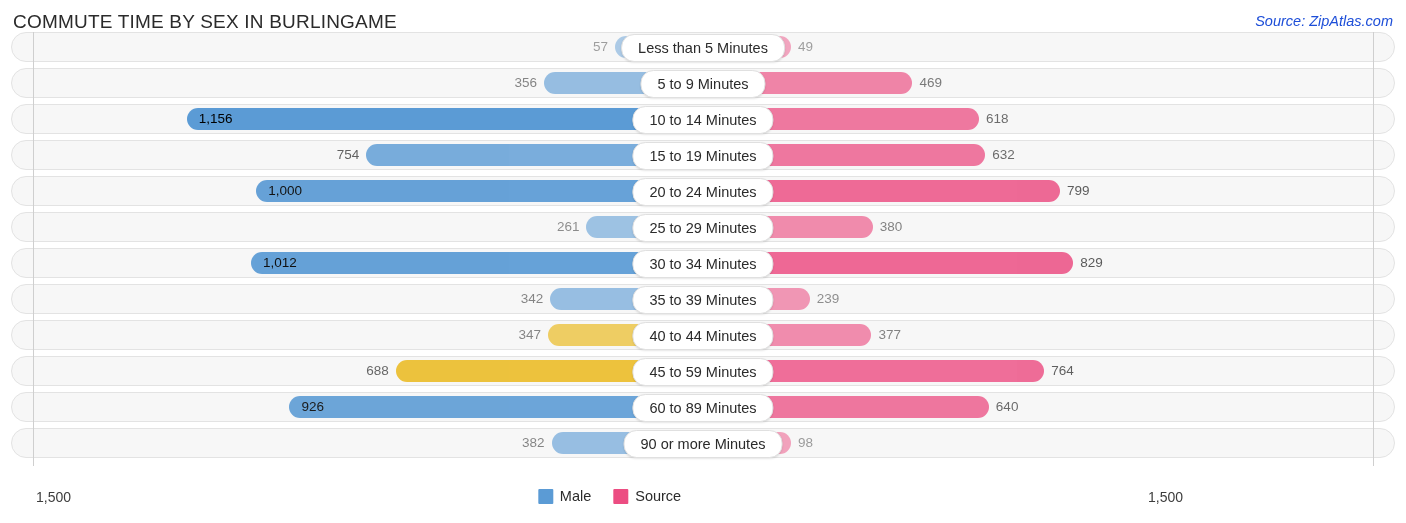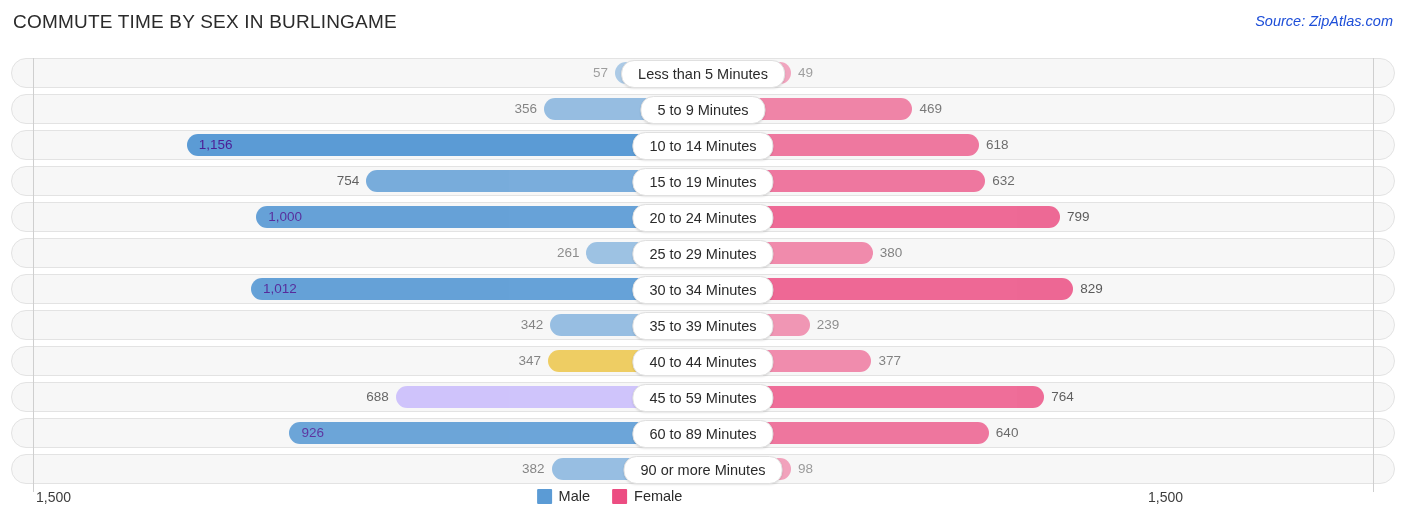--- a/index.html
+++ b/index.html
@@ -39,21 +39,21 @@
     font-size: 14.5px;
     font-style: italic;
     color: #1d4ed8;
     white-space: nowrap;
   }
 
   
   .plot {
     position: absolute;
     left: 0;
-    top: 58px;
+    top: 32px;
     width: 1148px;
     height: 435px;
     padding-left: 40px;
   }
   .axis-line {
     position: absolute;
     top: 0;
     width: 1px;
     height: 434px;
     background: #cfcfcf;
@@ -106,21 +106,21 @@
     height: 22px;
     line-height: 22px;
     font-size: 13.5px;
     white-space: nowrap;
     z-index: 3;
   }
   
   .val-male-out   { right: 100%; margin-right: 7px; color: #3d3d3d; }
   .val-female-out { left: 100%;  margin-left: 7px;  color: #3d3d3d; }
   
-  .val-male-in    { left: 12px;  color: #4c1d95; }
+  .val-male-in    { left: 12px;  color: #000000; }
 
   .cat-pill {
     position: absolute;
     top: 2px;
     left: 50%;
     transform: translateX(-50%);
     height: 26px;
     line-height: 26px;
     padding: 0 16px;
     background: #ffffff;
@@ -275,21 +275,21 @@
         <div class="bar bar-male" style="left: 548.007px; width: 154.993px; background: #eab308; opacity: 0.615095;">
           <div class="val val-male-out">347</div>
         </div>
         <div class="bar bar-female" style="left: 703px; width: 168.393px; background: rgb(236, 77, 130); opacity: 0.629369;">
           <div class="val val-female-out">377</div>
         </div>
         <div class="cat-pill">40 to 44 Minutes</div>
       </div>
       <div class="row">
         <div class="track"></div>
-        <div class="bar bar-male" style="left: 395.693px; width: 307.307px; background: #c4b5fd; opacity: 0.777336;">
+        <div class="bar bar-male" style="left: 395.693px; width: 307.307px; background: #eab308; opacity: 0.777336;">
           <div class="val val-male-out">688</div>
         </div>
         <div class="bar bar-female" style="left: 703px; width: 341.253px; background: rgb(236, 77, 130); opacity: 0.813495;">
           <div class="val val-female-out">764</div>
         </div>
         <div class="cat-pill">45 to 59 Minutes</div>
       </div>
       <div class="row">
         <div class="track"></div>
         <div class="bar bar-male" style="left: 289.387px; width: 413.613px; background: rgb(91, 155, 213); opacity: 0.890571;">
@@ -316,16 +316,16 @@
 <div class="footer">
   <div class="axis-label axis-label-left">1,500</div>
   <div class="axis-label axis-label-right">1,500</div>
   <div class="legend" id="legend">
       <div class="legend-item">
         <span class="swatch" style="background: rgb(91, 155, 213);"></span>
         <span class="legend-text">Male</span>
       </div>
       <div class="legend-item">
         <span class="swatch" style="background: rgb(236, 77, 130);"></span>
-        <span class="legend-text">Female</span>
+        <span class="legend-text">Source</span>
       </div>
     </div>
 </div>
 
 </body></html>

